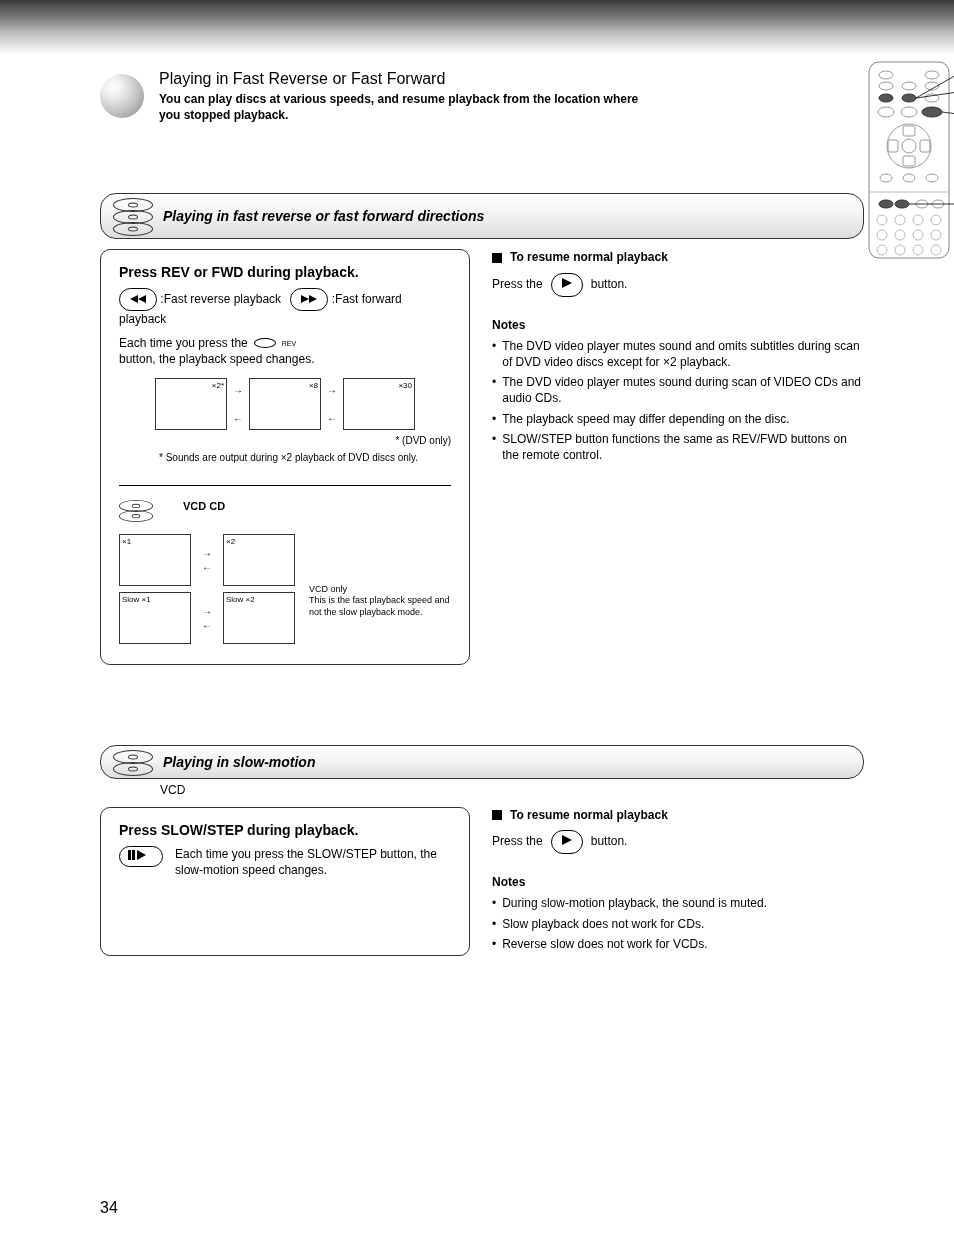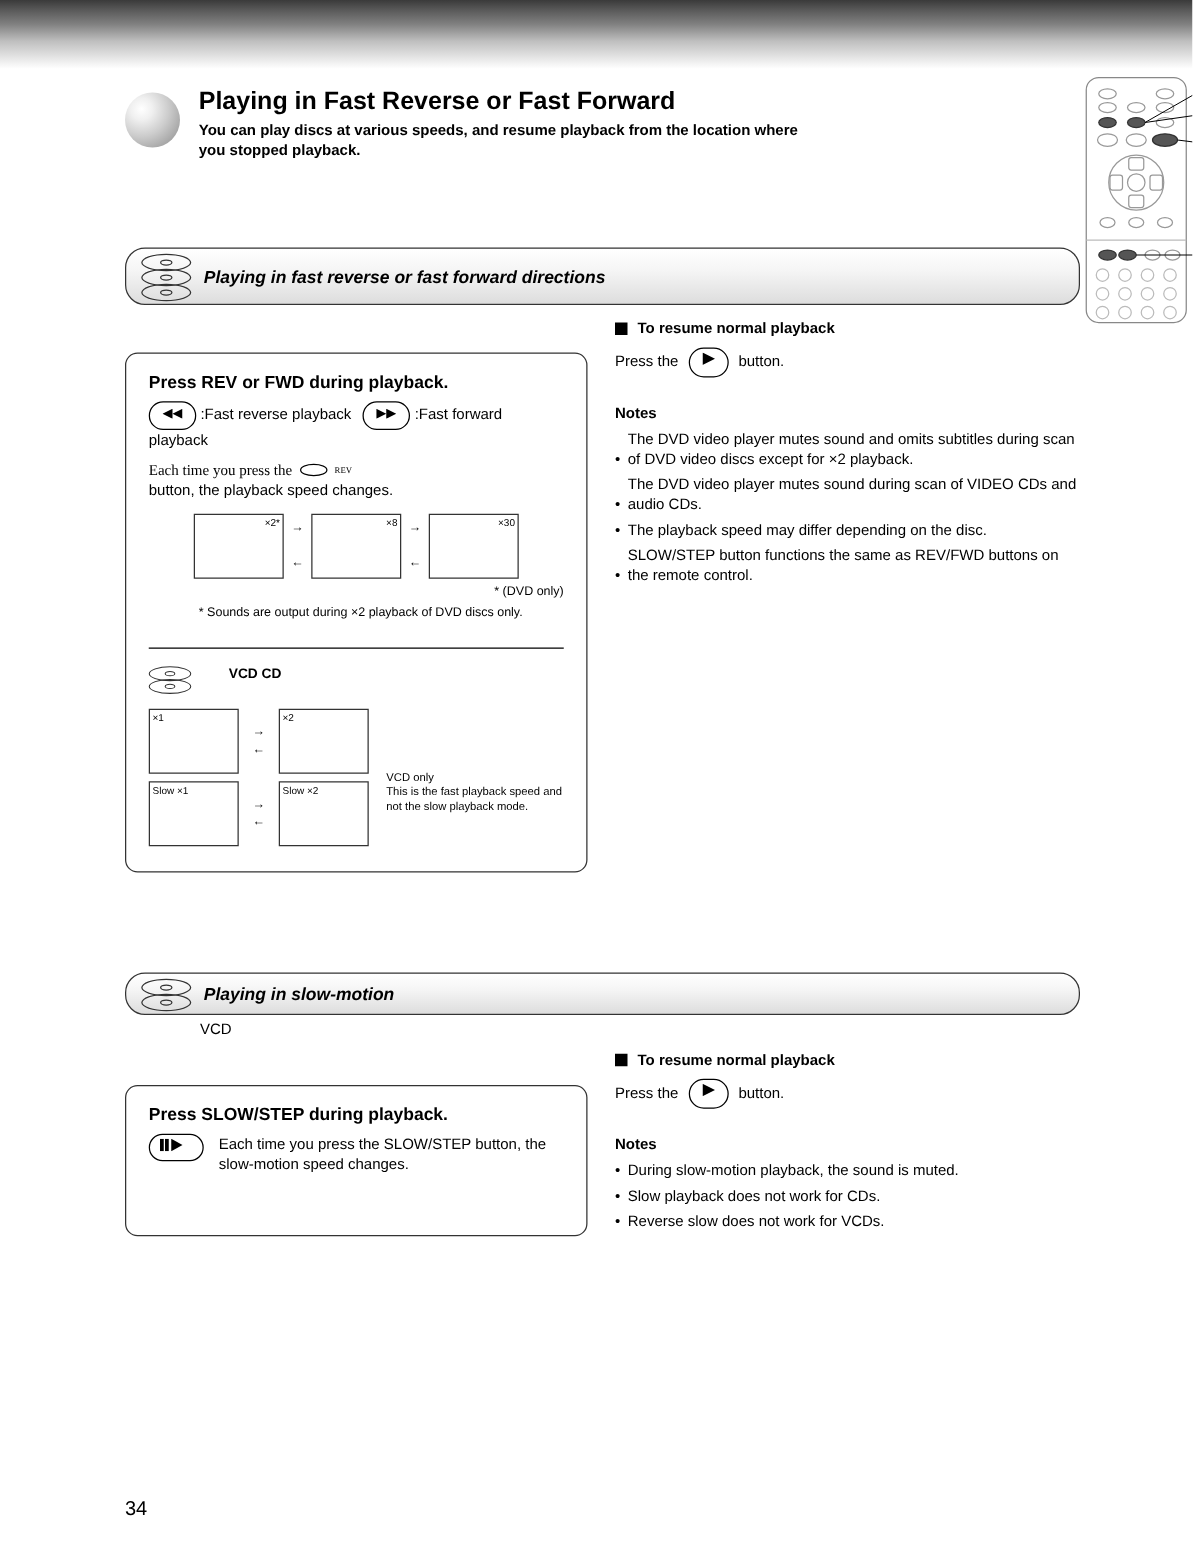--- a/index.html
+++ b/index.html
@@ -2,51 +2,51 @@
 <html><head>
 <meta charset="utf-8">
 <style>
   * { box-sizing: border-box; margin: 0; padding: 0; }
   body { font-family: Arial, Helvetica, sans-serif; width: 954px; height: 1235px; position: relative; background: #fff; color: #000; }
   .gradient-bar { width: 100%; height: 55px; background: linear-gradient(to bottom, #3a3a3a 0%, #5a5a5a 15%, #808080 35%, #bfbfbf 60%, #fff 100%); }
   .content { position: relative; padding: 0 90px 0 100px; }
   .title-row { display: flex; align-items: flex-start; margin-top: 15px; }
   .sphere { width: 44px; height: 44px; border-radius: 50%; background: radial-gradient(circle at 30% 30%, #fff 0%, #f0f0f0 20%, #ccc 50%, #888 100%); flex-shrink: 0; margin-top: 4px; }
   .title-block { margin-left: 15px; flex: 1; }
-  .main-title { font-size: 20px; font-weight: bold; }
+  .main-title { font-size: 16px; font-weight: normal; }
   .subtitle { font-size: 12px; font-weight: bold; margin-top: 4px; max-width: 480px; line-height: 1.3; }
   .remote { position: absolute; right: 0; top: -10px; width: 90px; }
   .remote svg { display: block; }
   .disc-icons { display: inline-block; margin-right: 10px; }
   .disc-ellipse { display: block; width: 40px; height: 14px; border: 1.2px solid #333; border-radius: 50%; position: relative; margin-bottom: -2px; }
   .disc-ellipse::after { content: ""; position: absolute; left: 50%; top: 50%; width: 8px; height: 3px; border: 1px solid #333; border-radius: 50%; transform: translate(-50%,-50%); }
   .section-bar { display: flex; align-items: center; border: 1.3px solid #333; border-radius: 16px; padding: 4px 12px; background: linear-gradient(to bottom, #fff 0%, #f5f5f5 40%, #ddd 100%); }
   .section-label { font-size: 14px; font-weight: bold; font-style: italic; }
   .two-col { display: flex; gap: 22px; margin-top: 10px; }
-  .step-box { border: 1.3px solid #333; border-radius: 10px; padding: 14px 18px 20px; flex: 0 0 370px; margin-top: 28px; }
+  .step-box { border: 1.3px solid #333; border-radius: 10px; padding: 14px 18px 20px; flex: 0 0 370px; }
   .step-hdr { font-size: 14px; font-weight: bold; margin-bottom: 8px; }
   .step-body { font-size: 12px; line-height: 1.35; }
   .btn-pill { display: inline-block; border: 1.4px solid #000; border-radius: 14px; padding: 3px 10px; font-size: 11px; vertical-align: middle; background: #fff; }
   .btn-oval-sm { display: inline-block; width: 22px; height: 10px; border: 1.2px solid #000; border-radius: 50%; vertical-align: middle; }
   .speed-row { display: flex; align-items: center; justify-content: center; margin-top: 10px; gap: 6px; }
   .speed-box { width: 72px; height: 52px; border: 1.2px solid #333; position: relative; font-size: 8px; }
   .speed-box .inner { position: absolute; top: 2px; right: 2px; font-size: 8px; }
   .arrow-col { display: flex; flex-direction: column; gap: 14px; font-size: 10px; }
   .divider { border: none; border-top: 1px solid #000; margin: 20px 0 14px; }
   .cd-row { display: flex; align-items: flex-start; gap: 14px; }
   .cd-grid { display: grid; grid-template-columns: 72px 20px 72px; grid-template-rows: 52px 52px; gap: 6px 6px; margin-top: 10px; }
   .cd-box { width: 72px; height: 52px; border: 1.2px solid #333; font-size: 8px; padding: 2px; }
   .cd-arrow { display: flex; flex-direction: column; align-items: center; justify-content: center; font-size: 10px; }
   .right-col { flex: 1; font-size: 12px; line-height: 1.45; }
   .resume-head { display: flex; align-items: center; gap: 8px; font-size: 12px; font-weight: bold; margin-bottom: 6px; }
   .sq { width: 10px; height: 10px; background: #000; }
   .notes { margin-top: 20px; font-size: 12px; }
   .notes-hd { font-weight: bold; margin-bottom: 4px; }
   .notes ul { list-style: none; padding: 0; }
-  .notes li { display: flex; gap: 6px; margin-bottom: 4px; line-height: 1.35; align-items: flex-end; }
+  .notes li { display: flex; gap: 6px; margin-bottom: 4px; line-height: 1.35; }
   .notes li::before { content: "•"; }
   .sub-desc { font-size: 12px; margin: 4px 0 8px; }
   .page-num { position: absolute; bottom: 18px; left: 100px; font-size: 16px; }
   .btn-slow { display: inline-block; border: 1.4px solid #000; border-radius: 14px; padding: 3px 8px; font-size: 10px; background: #fff; }
 </style>
 </head>
 <body>
 
 <div class="gradient-bar"></div>
 
@@ -140,21 +140,21 @@
           </span>
           <span>:Fast reverse playback</span>
           <span class="btn-pill" style="margin-left:6px;">
             <svg width="16" height="8">
                 <polygon points="0,0 8,4 0,8" fill="#000"></polygon>
                 <polygon points="8,0 16,4 8,8" fill="#000"></polygon>
               </svg>
           </span>
           <span>:Fast forward playback</span>
         </div>
-        <div style="margin-top:8px; display:flex; align-items:center; gap:6px;font-family:Liberation Serif, serif;">
+        <div style="margin-top:8px; display:flex; align-items:center; gap:6px;">
           <span>Each time you press the</span>
           <span class="btn-oval-sm"></span>
           <span style="font-size:7px;">REV</span>
         </div>
         <div>button, the playback speed changes.</div>
         <div class="speed-row">
           <div class="speed-box">
               <span class="inner">×2*</span>
             </div>
           <div class="arrow-col">

